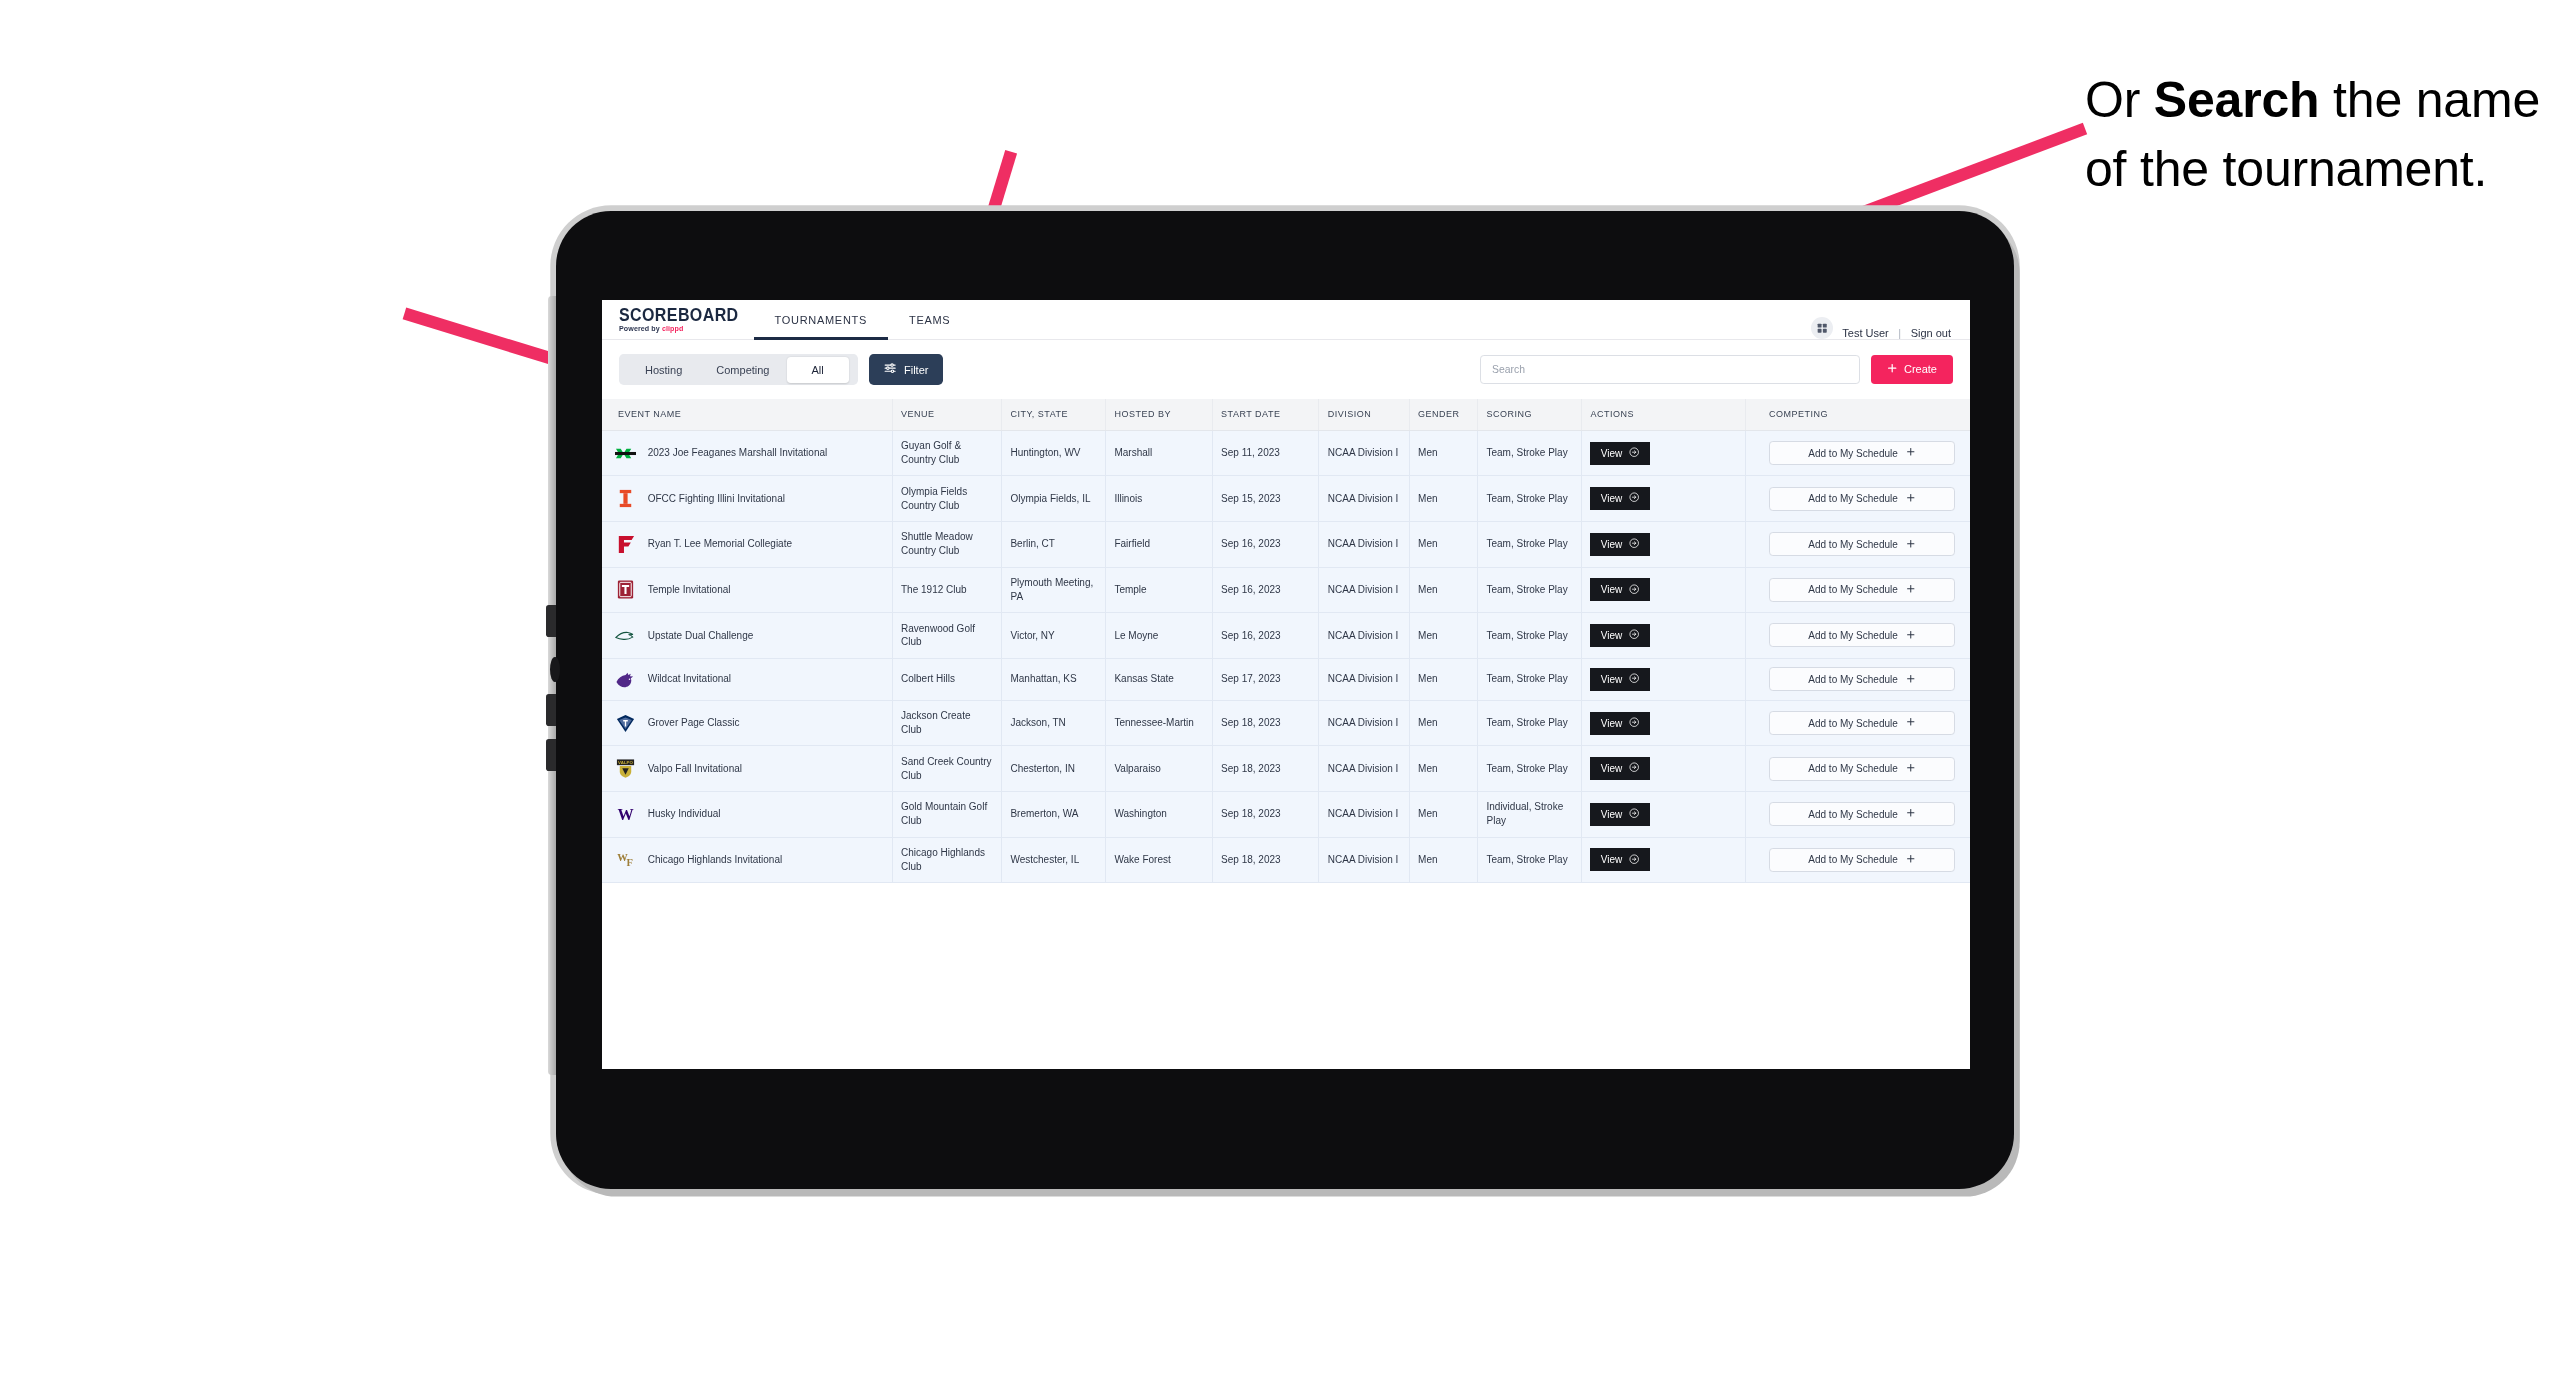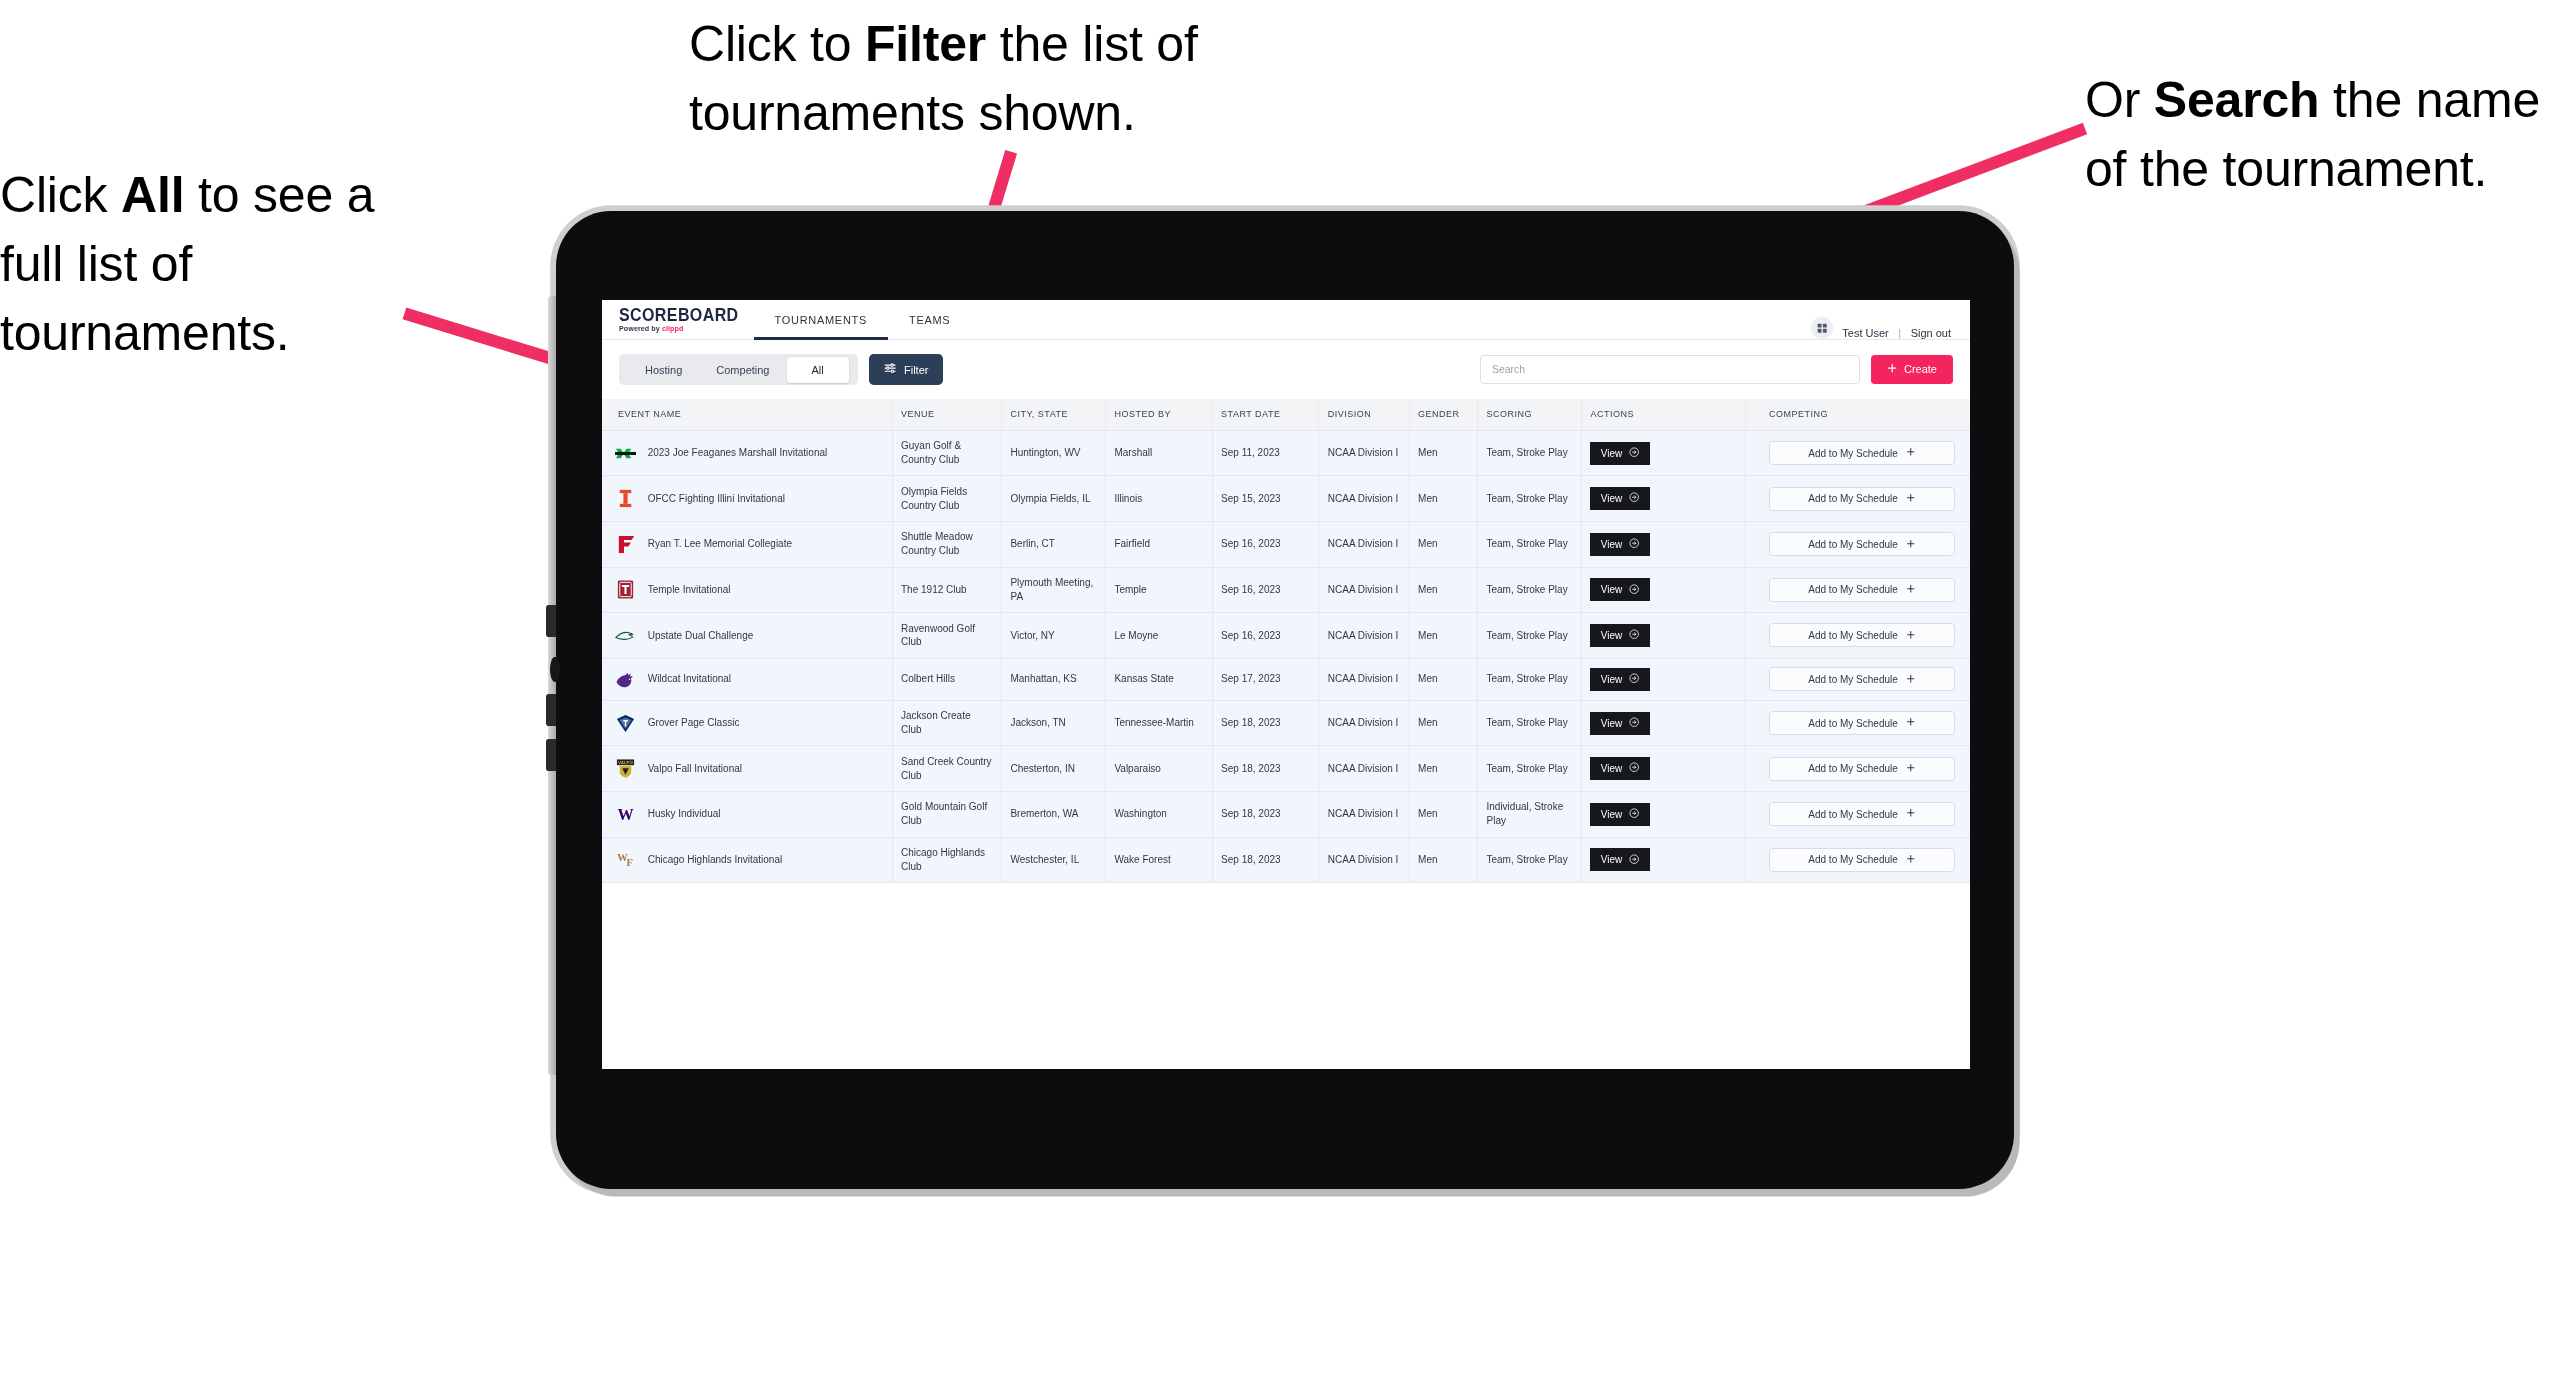--- a/index.html
+++ b/index.html
@@ -227,22 +227,20 @@
   col.c-gender  { width: 5.0%; }
   col.c-score   { width: 7.6%; }
   col.c-actions { width: 12.0%; }
   col.c-compete { width: 16.4%; }
 </style>
 </head>
 <body>
 
 <div id="stage">
 
-  <div class="anno" id="anno-all">Click <b>All</b> to see a full list of tournaments.</div>
-  <div class="anno" id="anno-filter">Click to <b>Filter</b> the list of tournaments shown.</div>
   <div class="anno" id="anno-search">Or <b>Search</b> the name of the tournament.</div>
 
   <svg class="arrow" style="left:399px; top:304px;" width="399" height="142" viewBox="0 0 420 150">
     <defs>
         <marker id="ah1" markerWidth="6" markerHeight="6" refX="3" refY="3" orient="auto">
       <path d="M0,0 L6,3 L0,6 z" fill="#ef2e63"></path>
         </marker>
       </defs>
     <line x1="5" y1="10" x2="390" y2="128" stroke="#ef2e63" stroke-width="13" marker-end="url(#ah1)"></line>
   </svg>

